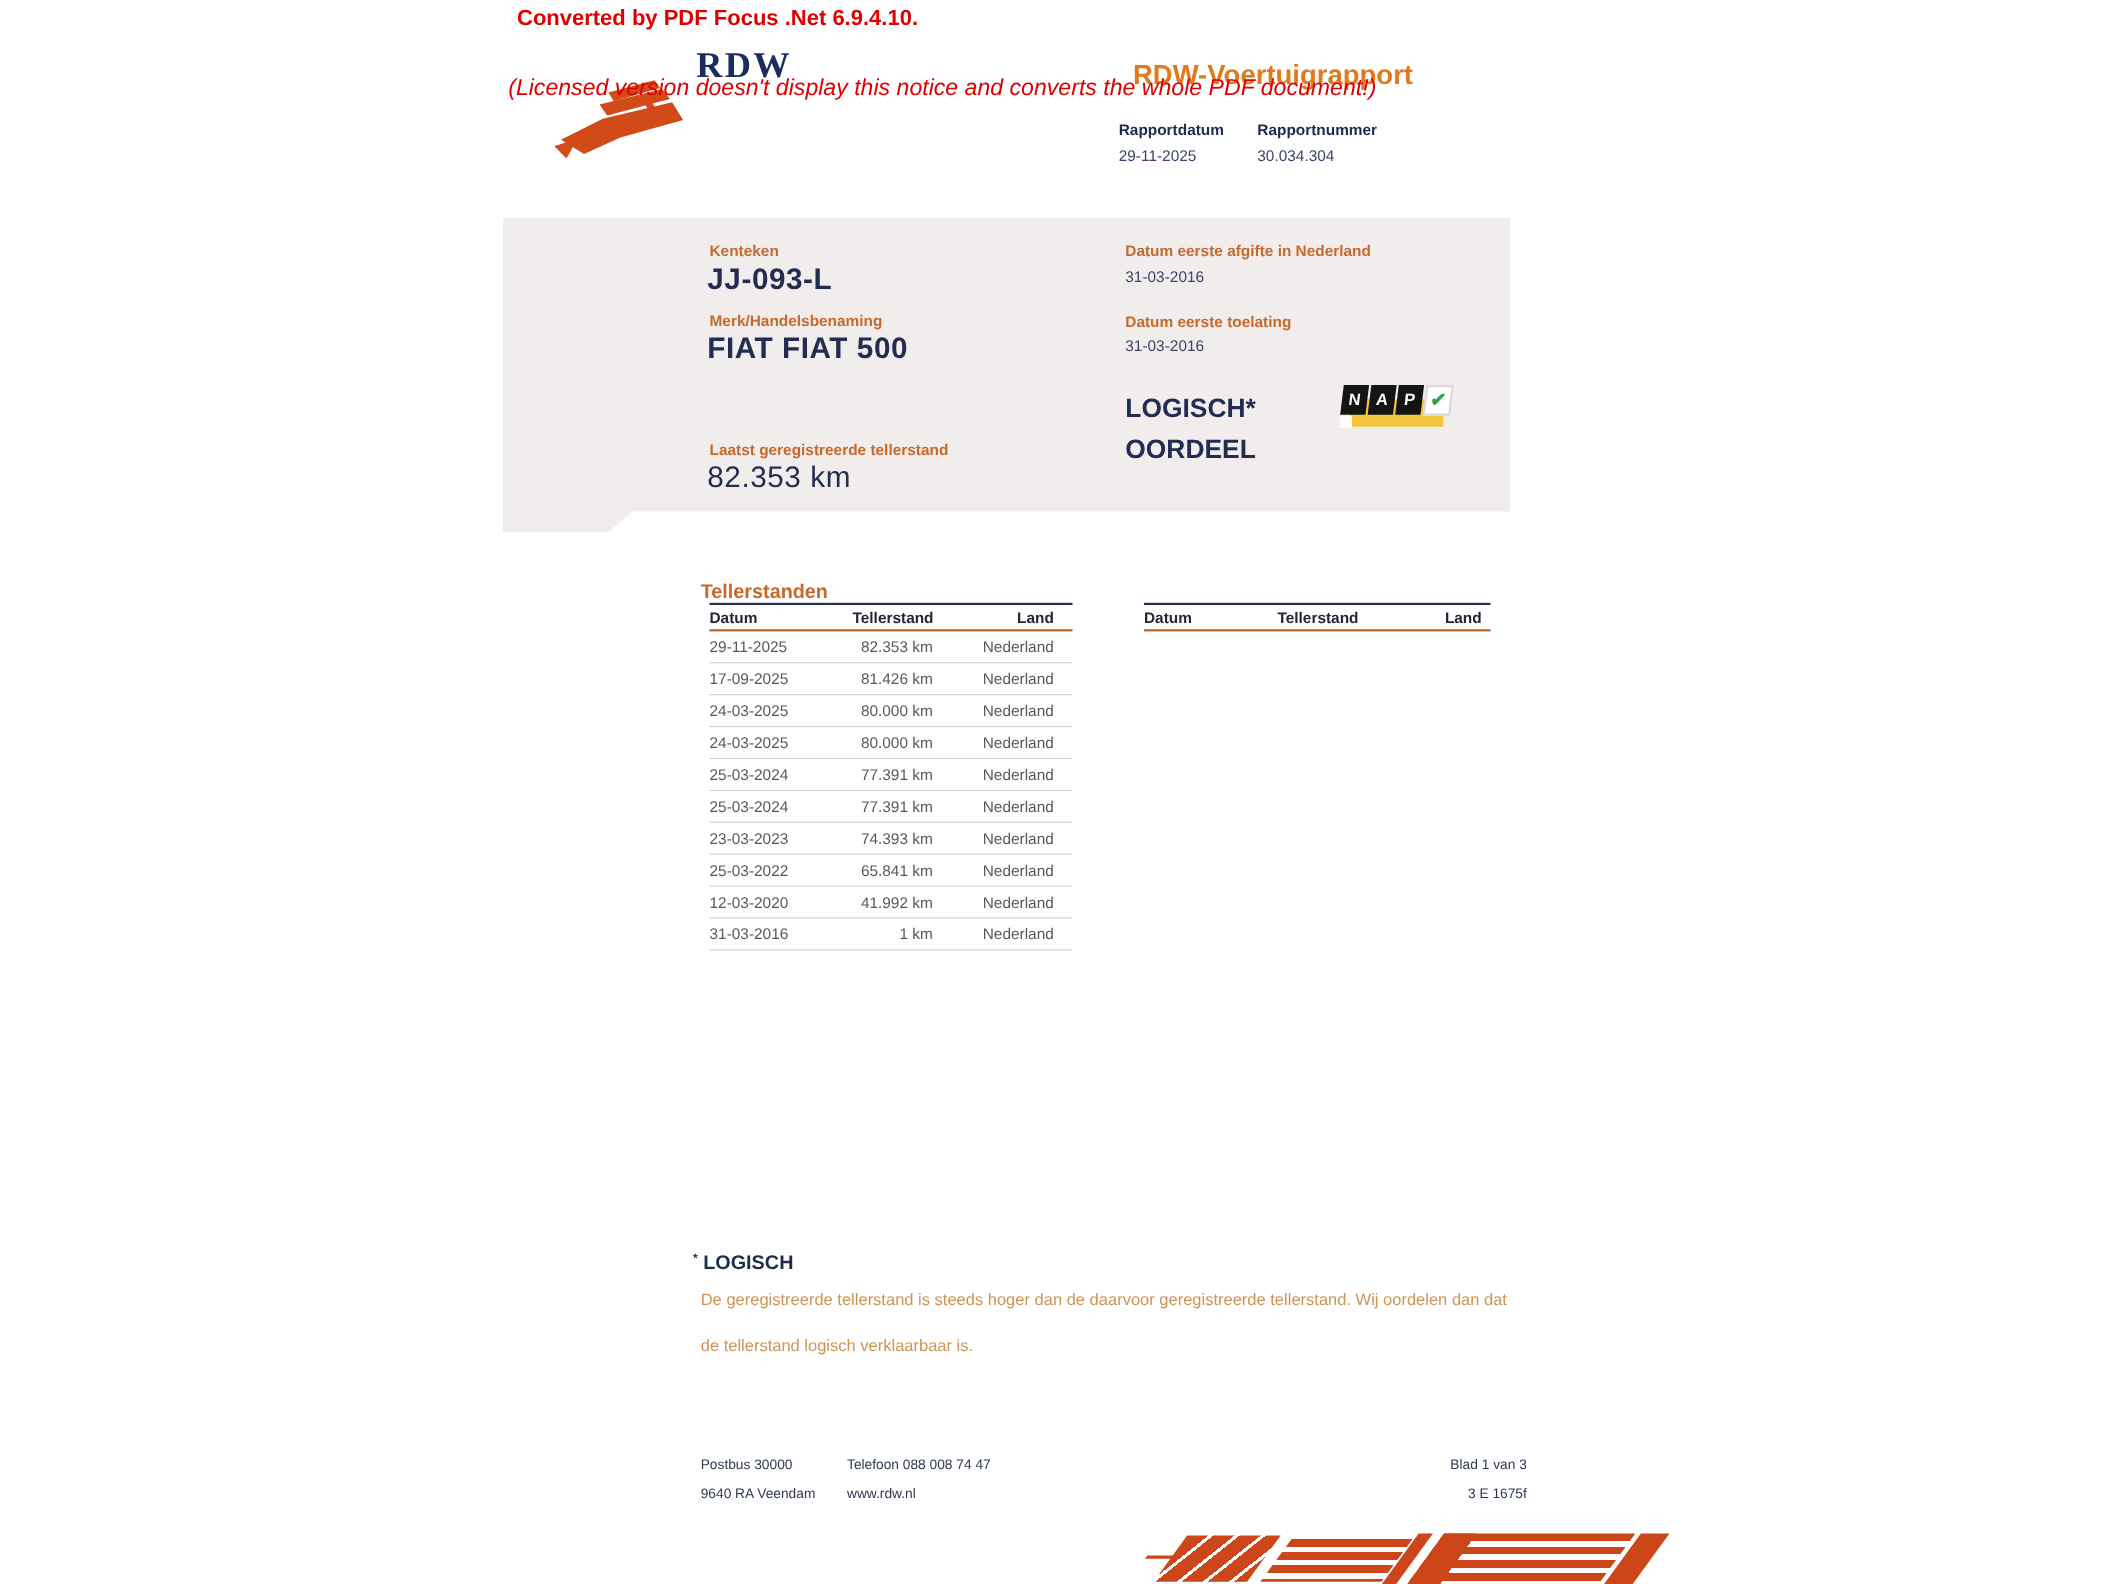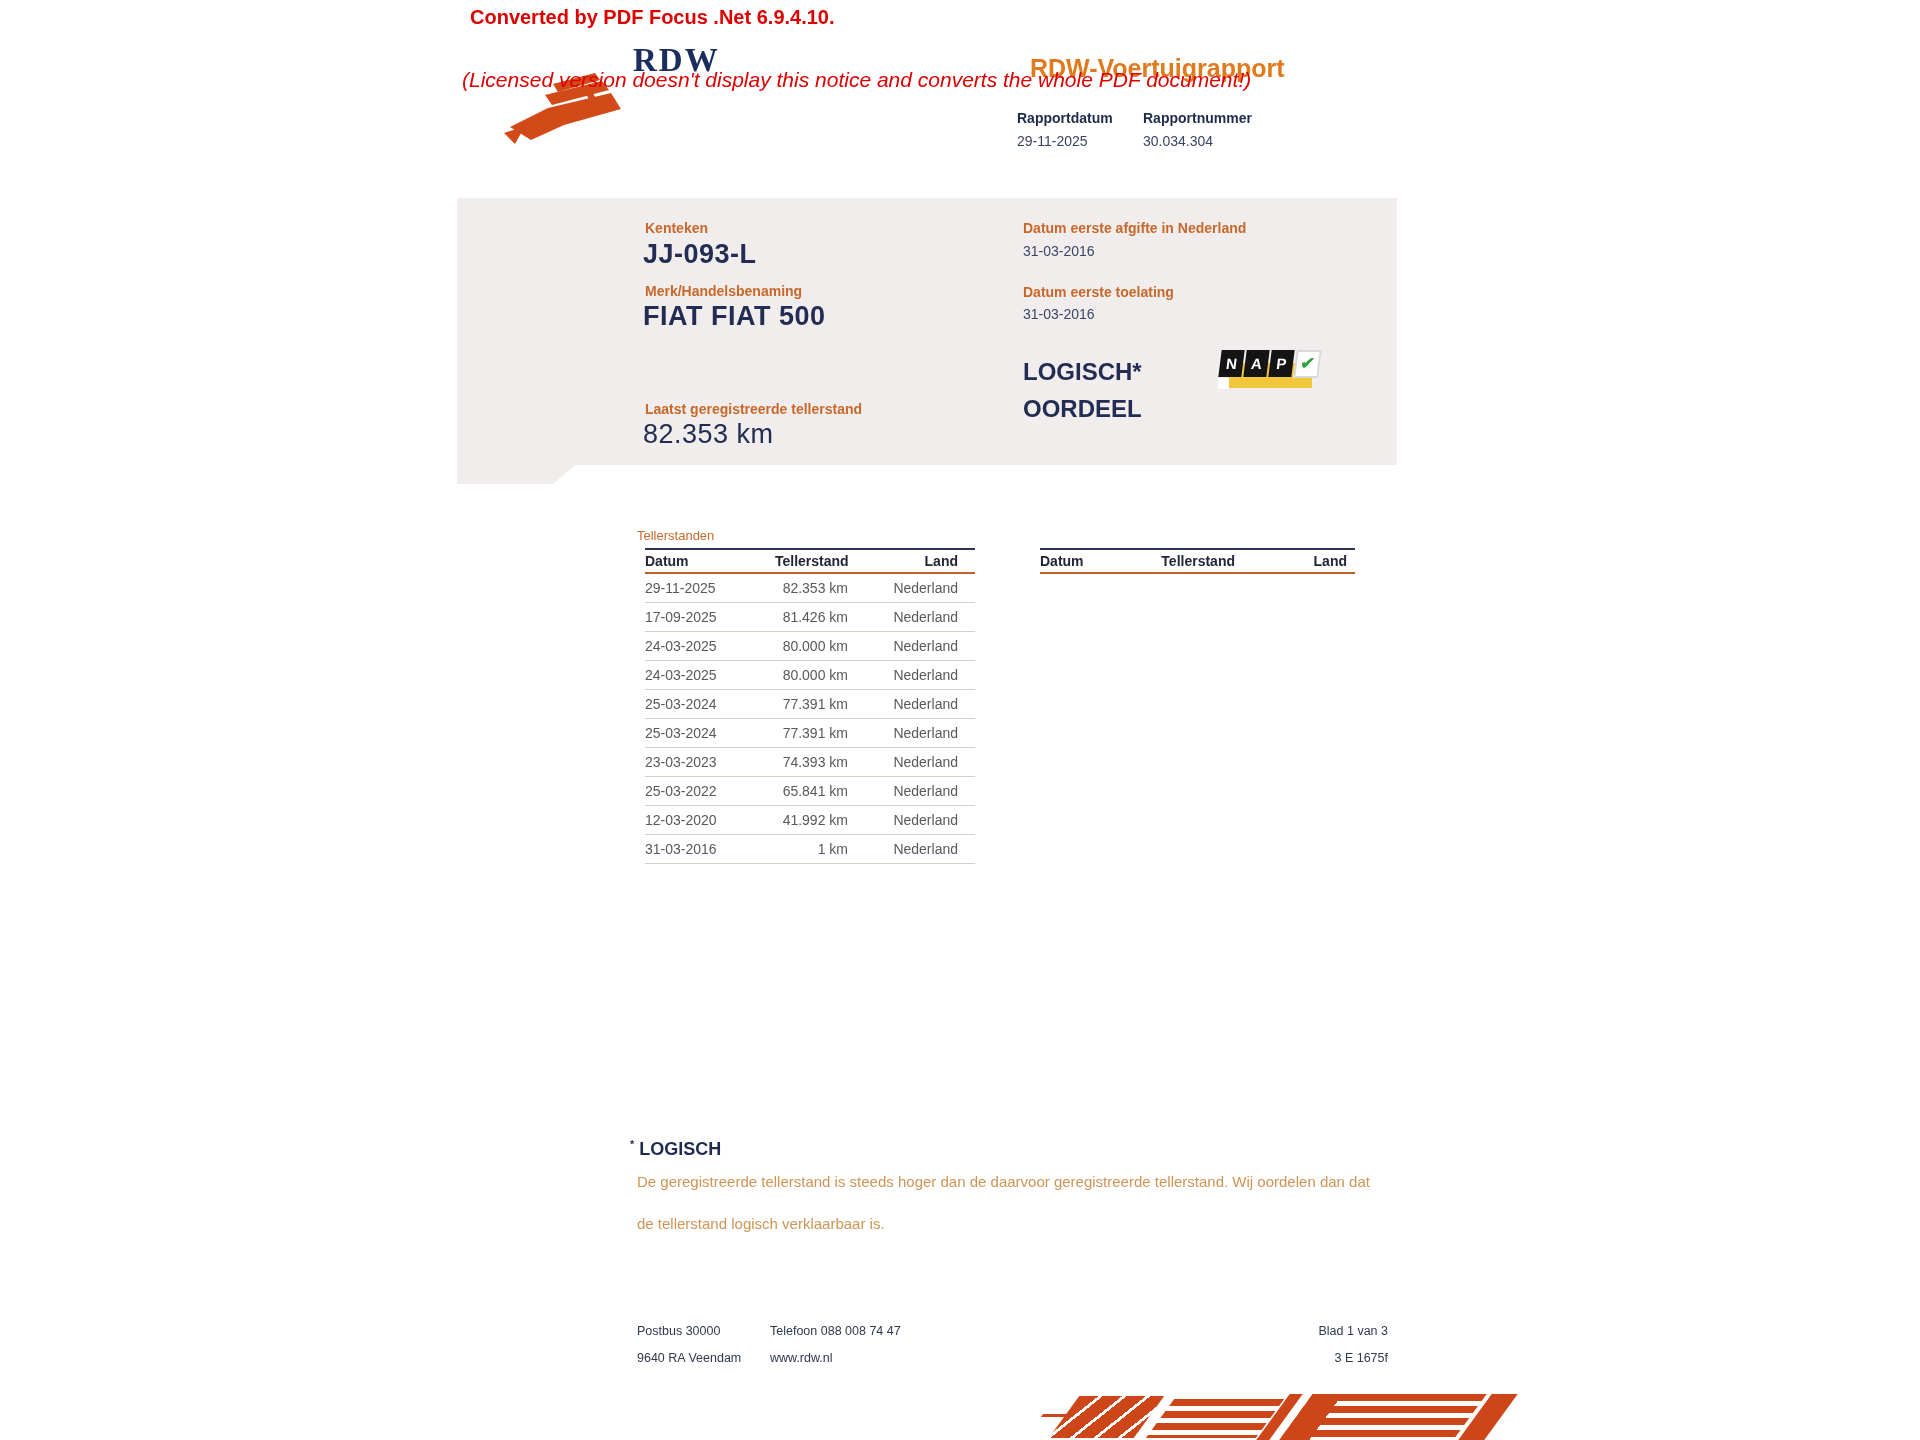--- a/index.html
+++ b/index.html
@@ -26,21 +26,21 @@
   
   .nap{width:100px;height:46px;}
   .nap-yellow{position:absolute;left:10px;top:13px;width:84px;height:25px;background:#F3C73B;}
   .nap-wsq{position:absolute;left:0;top:28px;width:11px;height:11px;background:#ffffff;}
   .nap-tile{position:absolute;top:0;width:23px;height:27px;background:#141414;color:#ffffff;
             font-weight:bold;font-size:15px;text-align:center;line-height:27px;
             transform:skewX(-7deg);}
   .nap-check{background:#ffffff;border:2px solid #d9d9d9;width:21px;height:24px;
              color:#2DA343;font-size:17px;line-height:24px;}
   
-  .section-title{color:#C8682A;font-weight:normal;font-size:13px;}
+  .section-title{color:#C8682A;font-weight:bold;font-size:18px;}
   .ttable{border-top:2px solid #2A3356;}
   .thead{display:grid;align-items:center;height:22px;border-bottom:2px solid #BE6227;
          font-weight:bold;font-size:14px;color:#222637;}
   .trow{display:grid;align-items:center;height:28px;border-bottom:1px solid #D8D0C6;
         font-size:14px;color:#58595B;}
   .gridL{grid-template-columns:130px 73px 1fr;}
   .gridR{grid-template-columns:120px 75px 1fr;}
   .c-right{text-align:right;}
   .c-land{text-align:right;padding-right:17px;}
   .c-landR{text-align:right;padding-right:8px;}
@@ -80,21 +80,21 @@
 
   <div class="abs conv2" style="left:462px;top:68px;">(Licensed version doesn't display this notice and converts the whole PDF document!)</div>
 
   <div class="abs doc-title" style="left:1030px;top:54px;">RDW-Voertuigrapport</div>
 
   <div class="abs meta-label" style="left:1017px;top:110px;">Rapportdatum</div>
   <div class="abs meta-label" style="left:1143px;top:110px;">Rapportnummer</div>
   <div class="abs meta-value" style="left:1017px;top:133px;">29-11-2025</div>
   <div class="abs meta-value" style="left:1143px;top:133px;">30.034.304</div>
 
-  <div class="abs greybox" style="left:457px;top:198px;width:916px;height:286px;padding-left:24px;">
+  <div class="abs greybox" style="left:457px;top:198px;width:916px;height:286px;">
     <div class="abs f-label" style="left:188px;top:22px;">Kenteken</div>
     <div class="abs f-big bold7" style="left:186px;top:41px;">JJ-093-L</div>
     <div class="abs f-label" style="left:188px;top:85px;">Merk/Handelsbenaming</div>
     <div class="abs f-big bold7" style="left:186px;top:103px;">FIAT FIAT 500</div>
     <div class="abs f-label" style="left:188px;top:203px;">Laatst geregistreerde tellerstand</div>
     <div class="abs f-big" style="left:186px;top:221px;">82.353 km</div>
 
     <div class="abs f-label" style="left:566px;top:22px;">Datum eerste afgifte in Nederland</div>
     <div class="abs f-val" style="left:566px;top:45px;">31-03-2016</div>
     <div class="abs f-label" style="left:566px;top:86px;">Datum eerste toelating</div>

